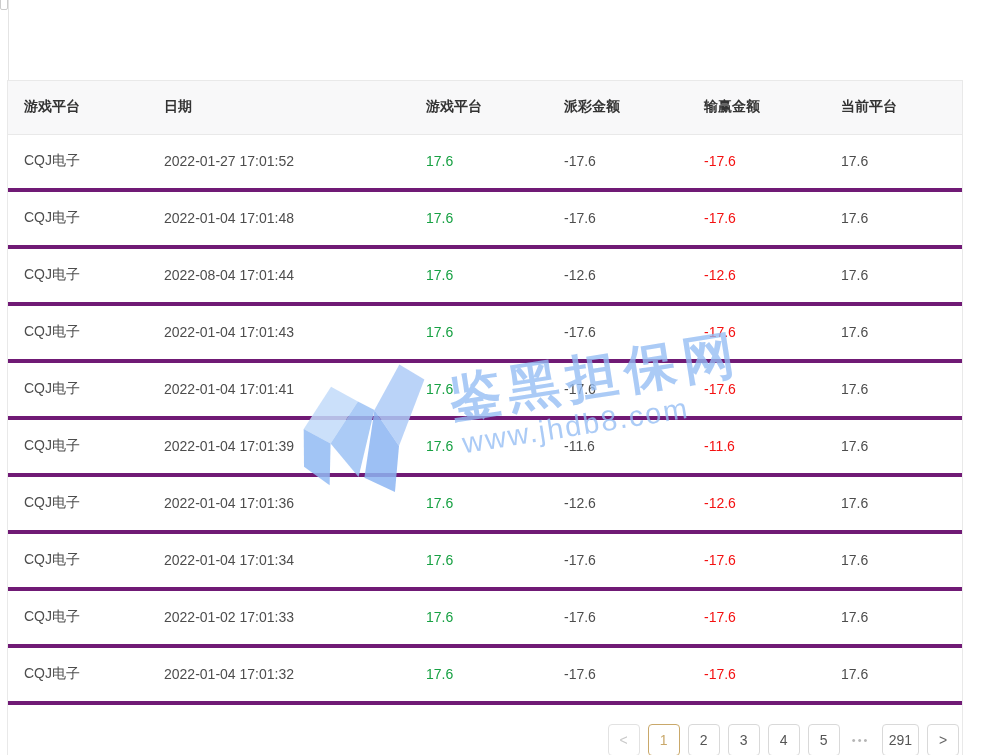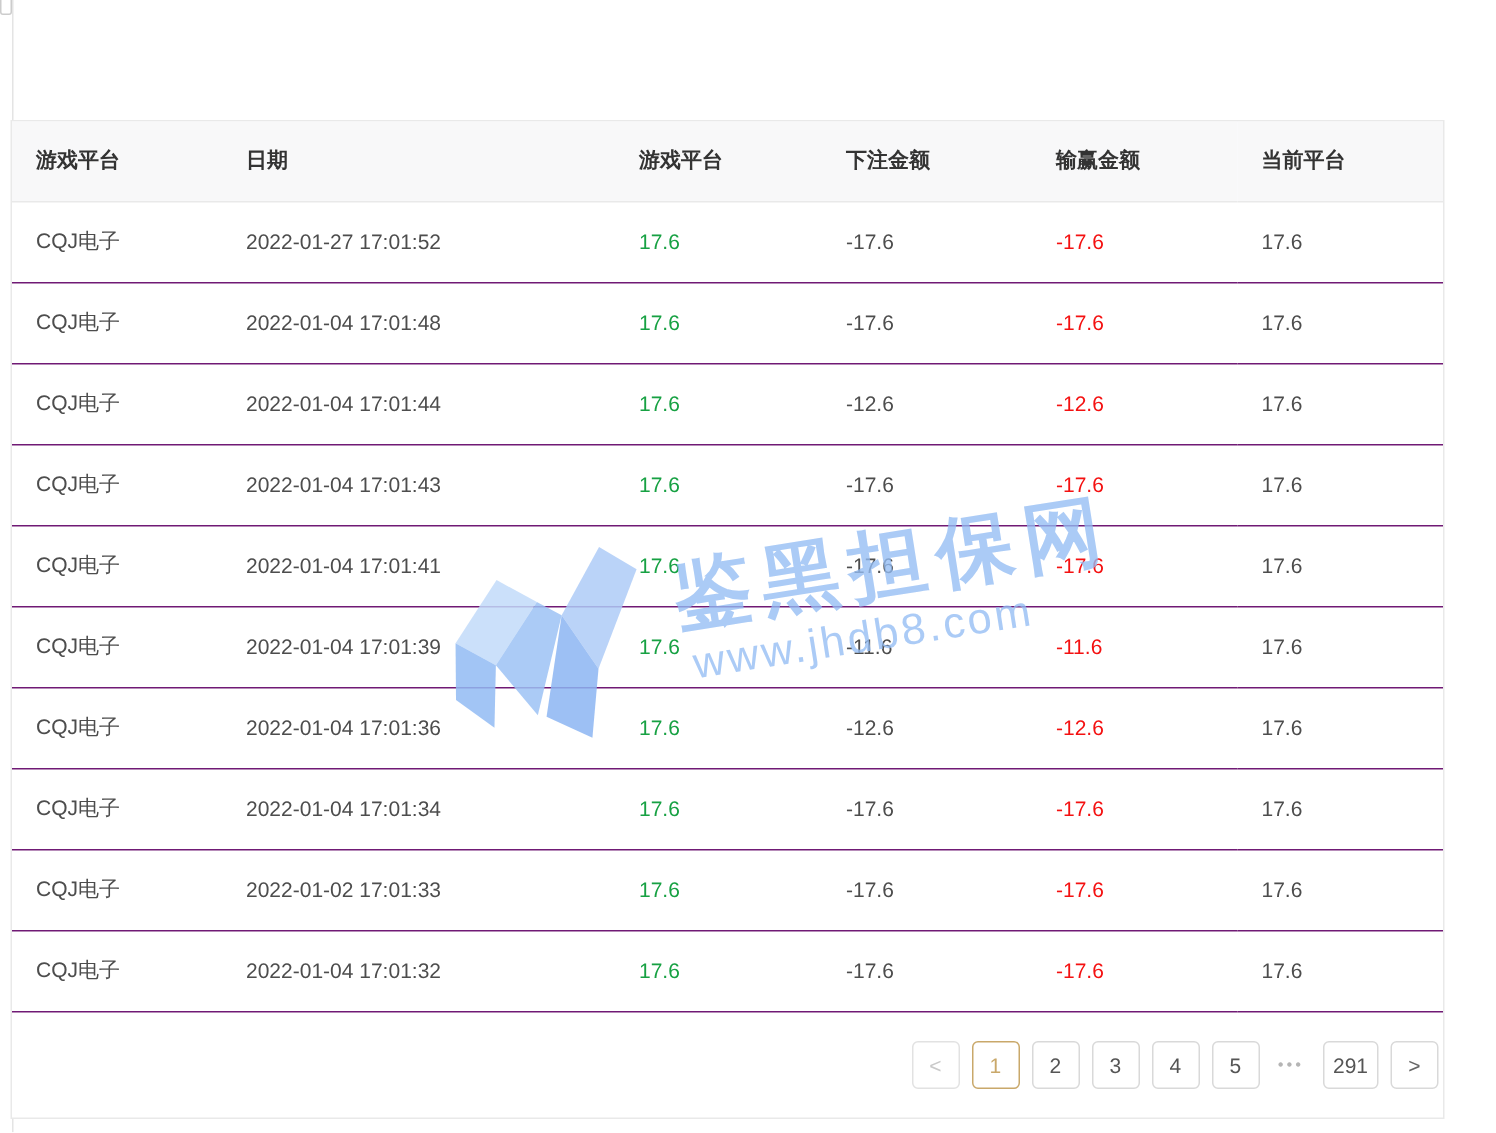--- a/index.html
+++ b/index.html
@@ -20,21 +20,21 @@
   .panel-divider{position:absolute;left:10px;top:15px;width:935px;height:1px;background:#c9c9c9;}
   .platform-row{position:absolute;left:10px;top:29px;font-size:14px;color:#555;}
   .platform-row .val{color:var(--gold);margin-left:6px;}
 
   
   .table-wrap{position:absolute;left:7px;top:80px;width:956px;background:#fff;border:1px solid #e9e9e9;box-sizing:border-box;}
   table{width:100%;border-collapse:collapse;table-layout:fixed;font-size:14px;}
   col.c1{width:140px;} col.c2{width:262px;} col.c3{width:138px;} col.c4{width:140px;} col.c5{width:137px;}
   thead tr{height:53px;background:#f8f8f9;}
   th{text-align:left;padding:0 0 0 16px;font-weight:700;color:#333;border-bottom:1px solid #e9e9e9;font-size:14px;}
-  td{padding:0 0 0 16px;height:53px;color:#4d4d4d;border-bottom:1px solid #701a75;}
+  td{padding:0 0 0 16px;height:53px;color:#4d4d4d;border-bottom:4px solid #701a75;}
   td.green{color:var(--green);}
   td.red{color:var(--red);}
 
   
   .pagination-row{height:70px;display:flex;align-items:center;justify-content:flex-end;gap:8px;padding-right:3px;}
   .page-btn{min-width:32px;height:32px;box-sizing:border-box;border:1px solid #d9d9d9;border-radius:4px;
             background:#fff;color:#555;font-size:14px;display:flex;align-items:center;justify-content:center;
             padding:0 6px;cursor:pointer;user-select:none;}
   .page-btn.active{border-color:var(--gold);color:var(--gold);}
   .page-btn.prev{color:#c9c9c9;border-color:#e2e2e2;cursor:default;}
@@ -64,21 +64,21 @@
           <col class="c3">
           <col class="c4">
           <col class="c5">
           <col>
       </colgroup>
       <thead>
         <tr id="header-row">
             <th>游戏平台</th>
             <th>日期</th>
             <th>游戏平台</th>
-            <th>下注金额</th>
+            <th>派彩金额</th>
             <th>输赢金额</th>
             <th>当前平台</th>
           </tr>
       </thead>
       <tbody id="table-body">
           <tr>
             <td>CQJ电子</td>
             <td>2022-01-27 17:01:52</td>
             <td class="green">17.6</td>
             <td>-17.6</td>
@@ -88,21 +88,21 @@
           <tr>
             <td>CQJ电子</td>
             <td>2022-01-04 17:01:48</td>
             <td class="green">17.6</td>
             <td>-17.6</td>
             <td class="red">-17.6</td>
             <td>17.6</td>
           </tr>
           <tr>
             <td>CQJ电子</td>
-            <td>2022-01-04 17:01:44</td>
+            <td>2022-08-04 17:01:44</td>
             <td class="green">17.6</td>
             <td>-12.6</td>
             <td class="red">-12.6</td>
             <td>17.6</td>
           </tr>
           <tr>
             <td>CQJ电子</td>
             <td>2022-01-04 17:01:43</td>
             <td class="green">17.6</td>
             <td>-17.6</td>

